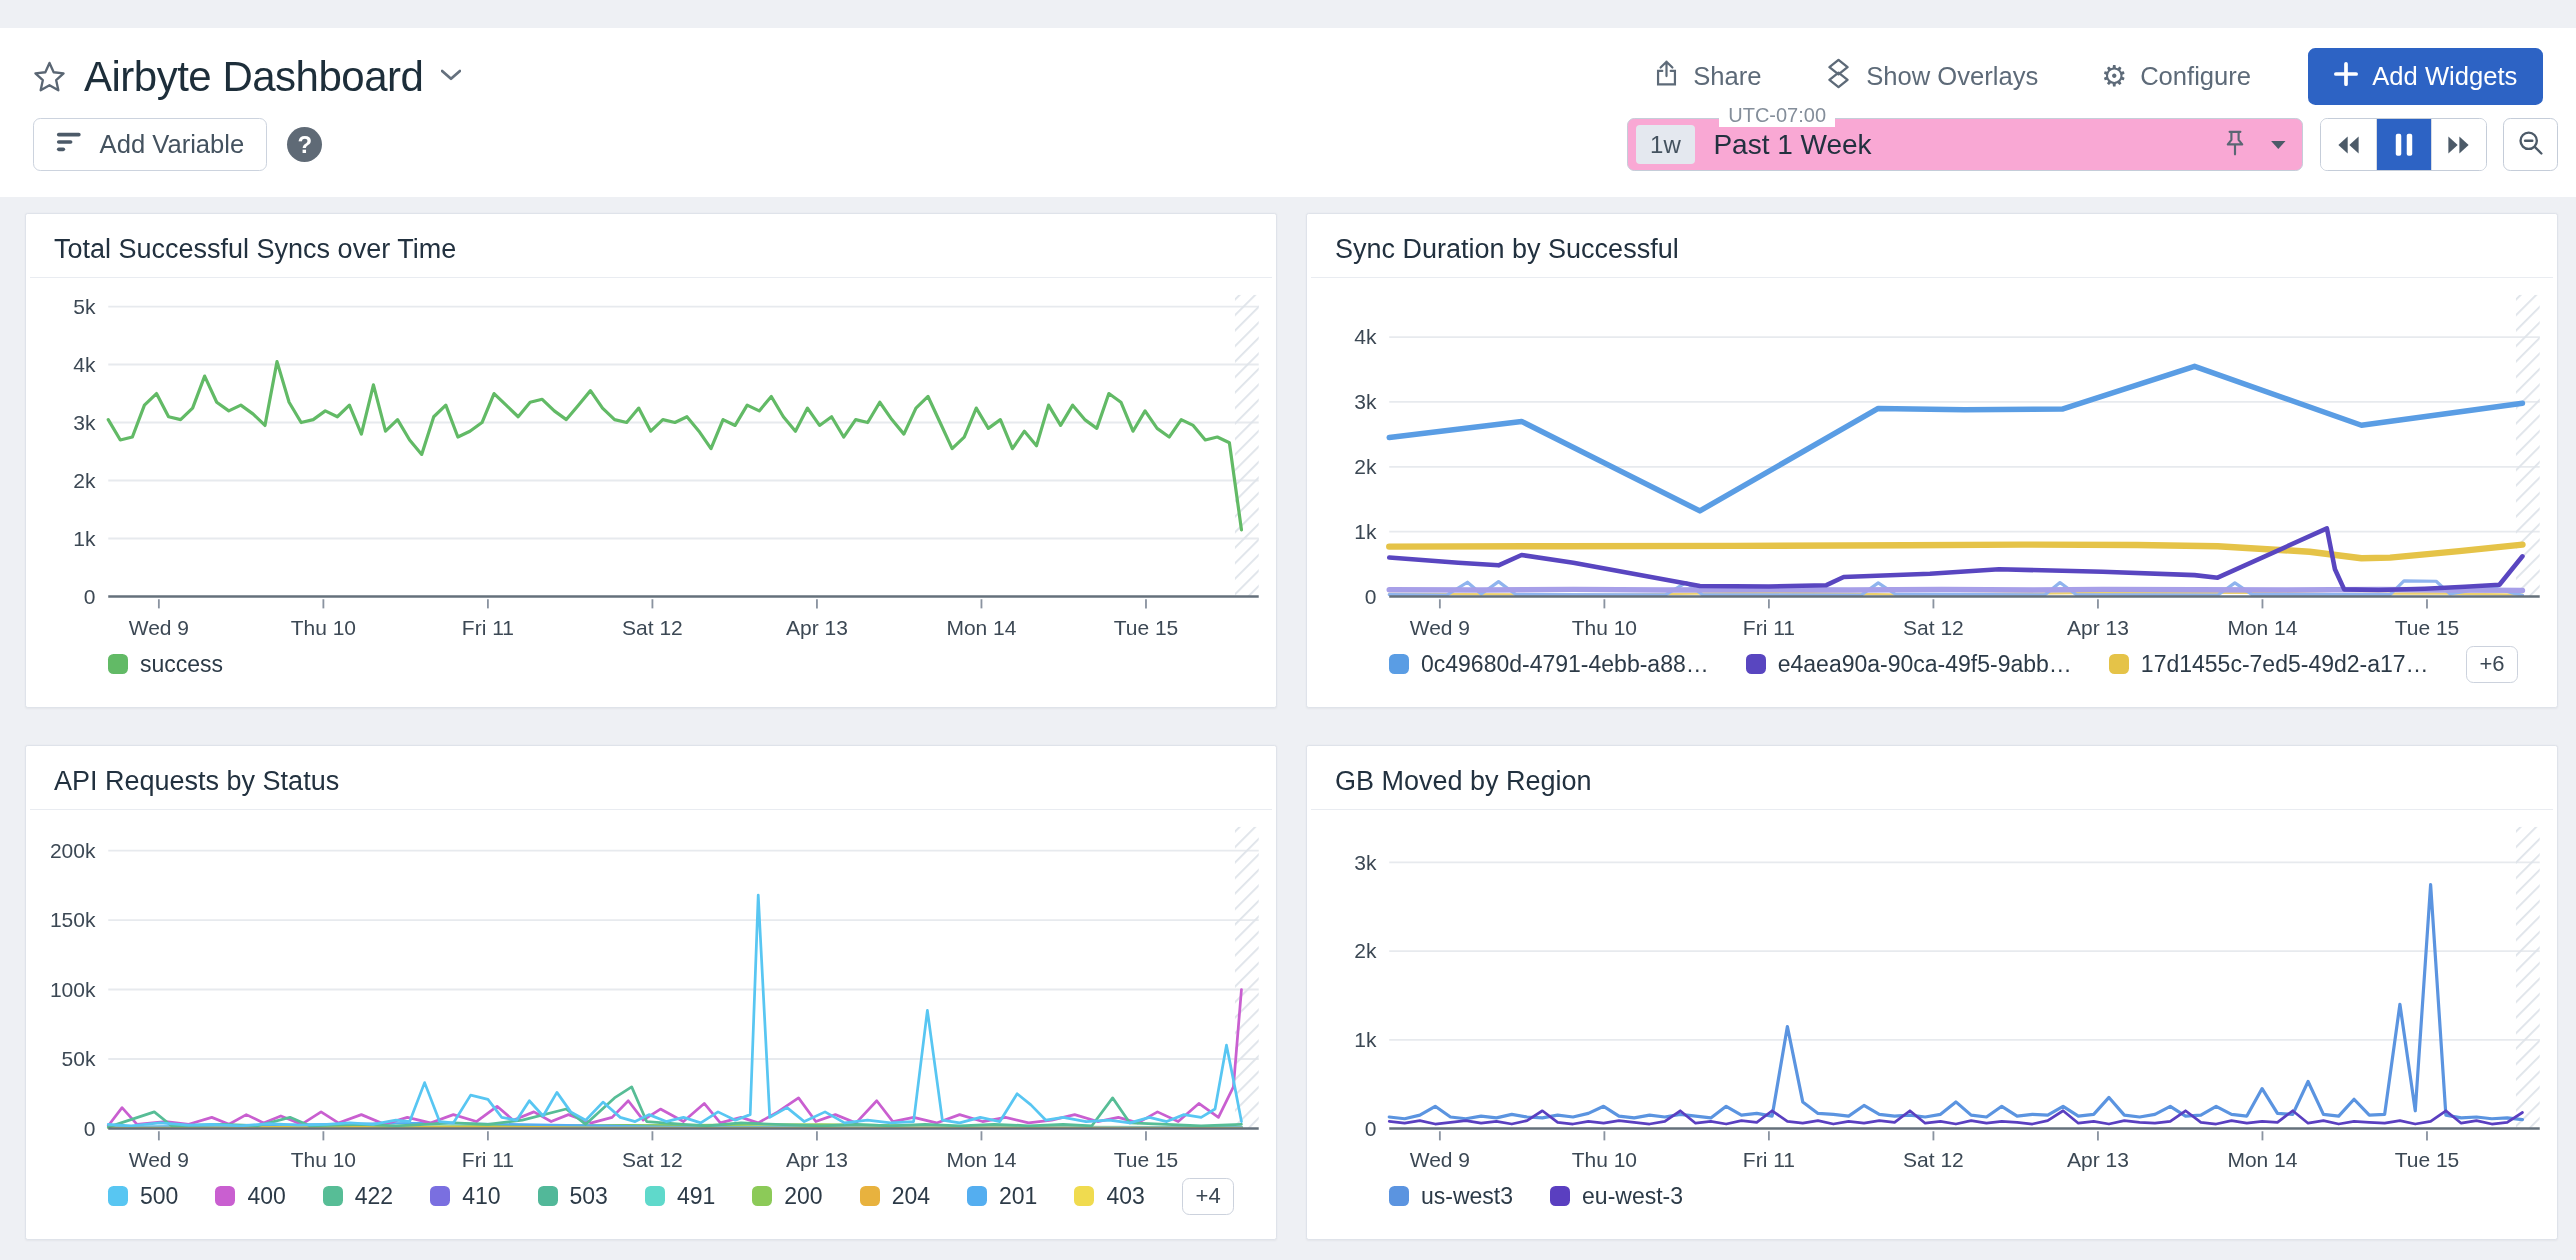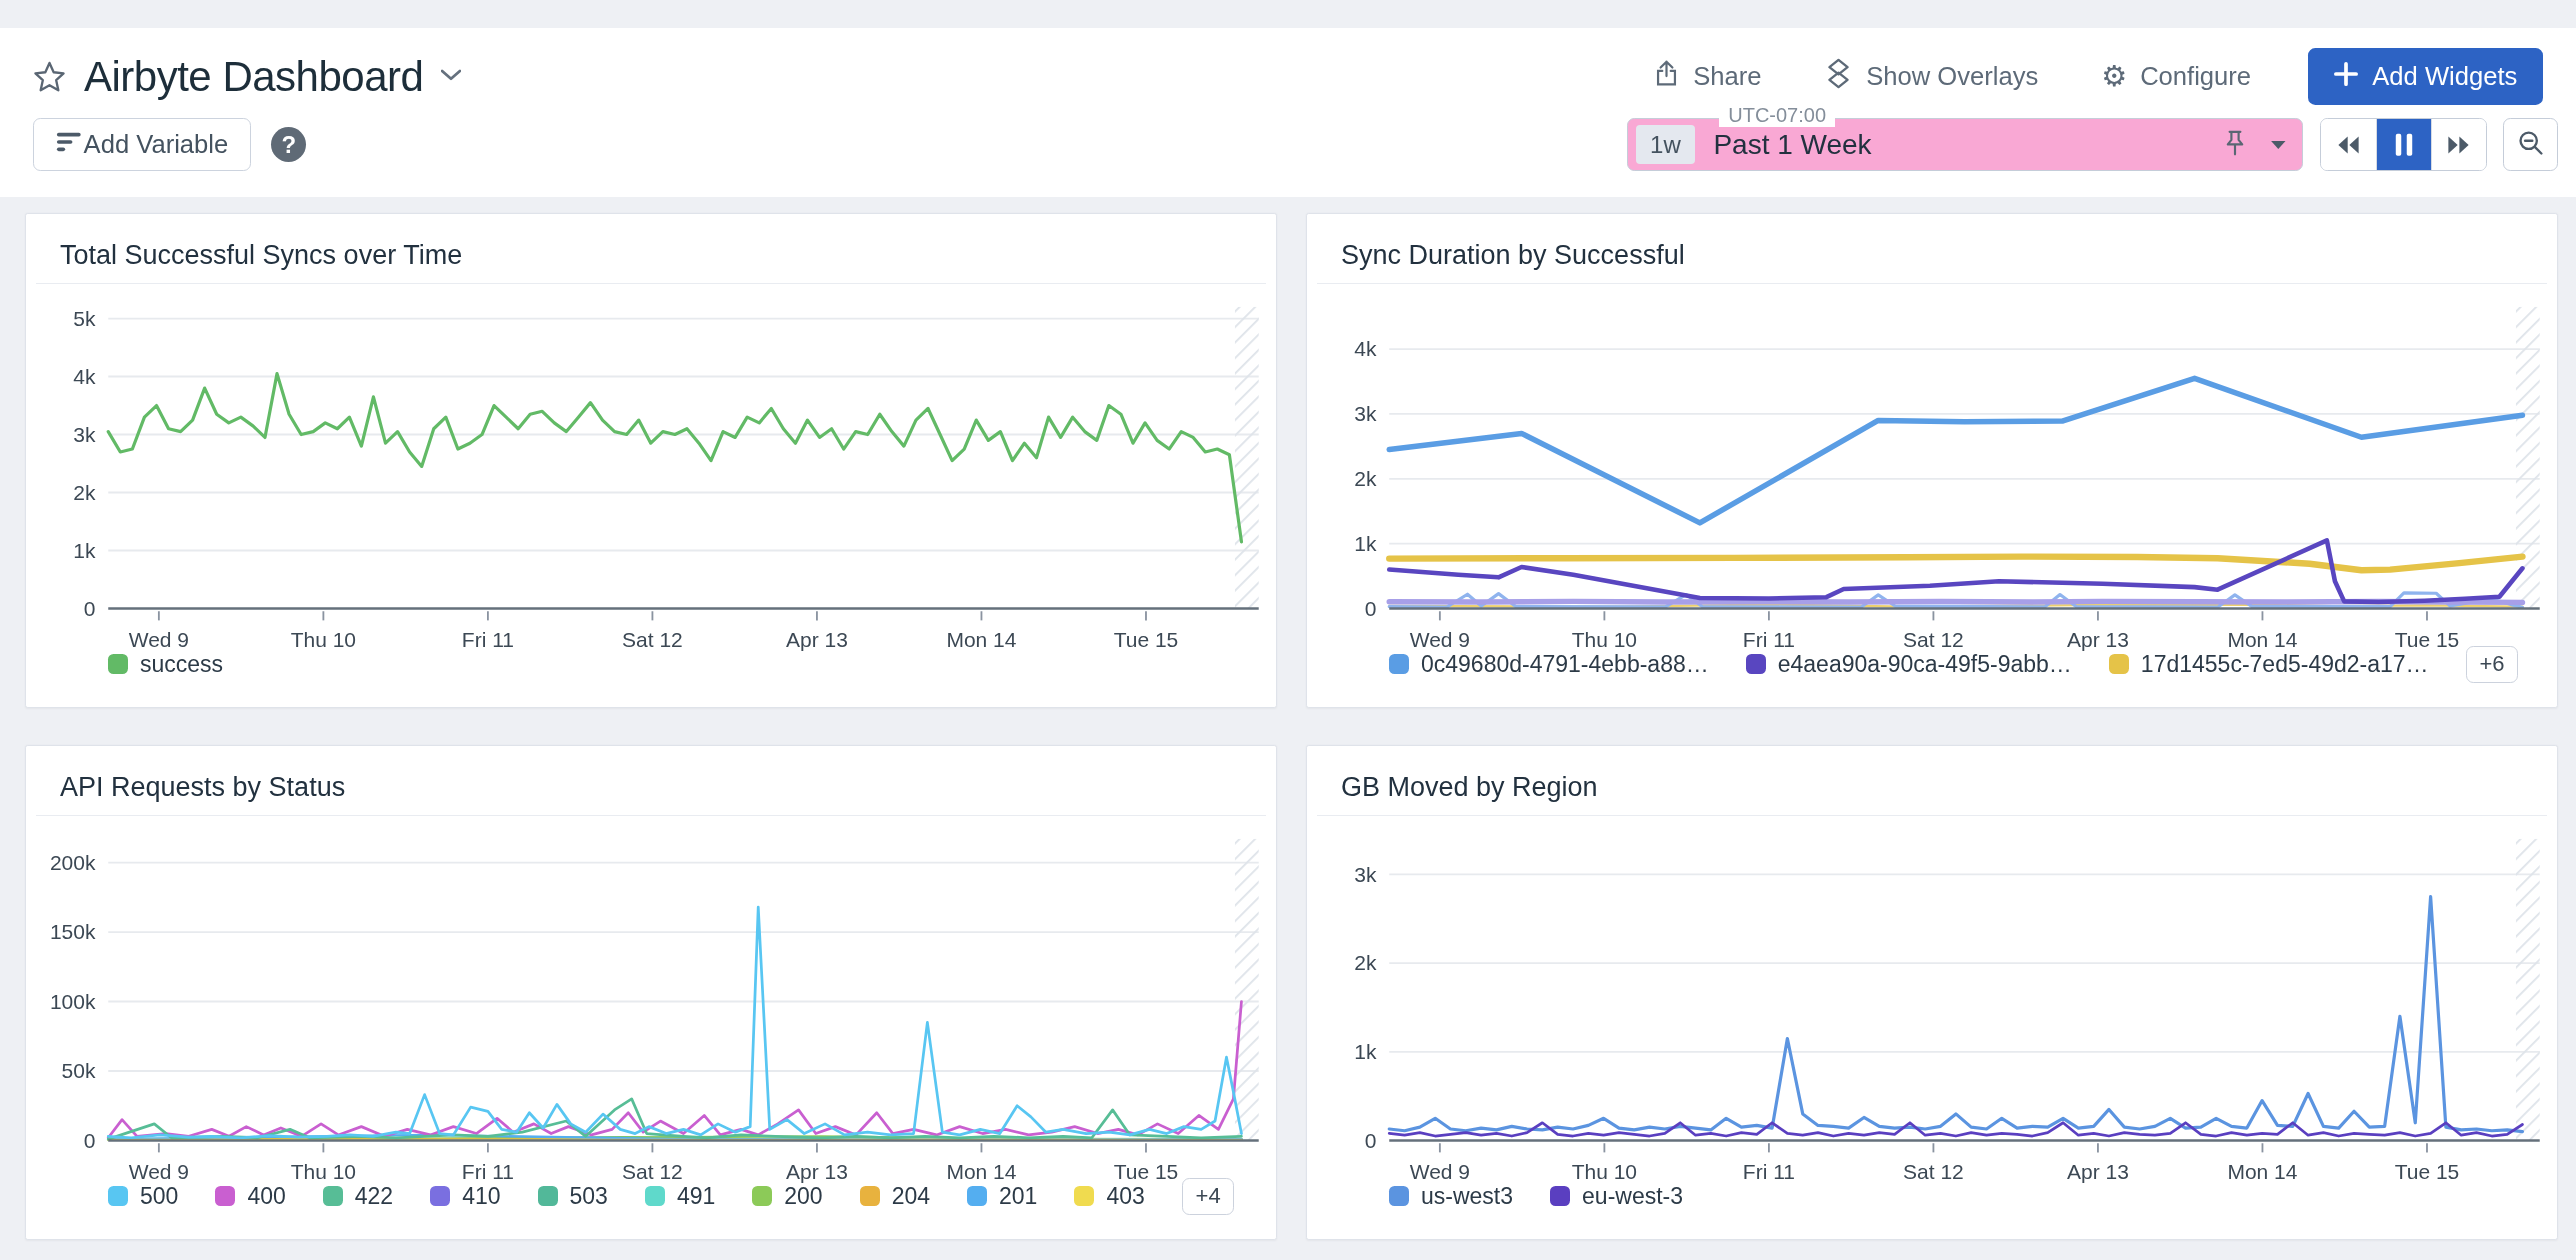--- a/index.html
+++ b/index.html
@@ -14,41 +14,41 @@
   .topbar{display:flex;align-items:center;padding:20px 33px 3.7px 33px;margin-top:28px;}
   .title-group{display:flex;align-items:center;gap:18px;cursor:pointer;}
   .page-title{font-size:42px;font-weight:500;color:#1d2e3a;letter-spacing:-0.5px;}
   .icon-btn{display:inline-flex;align-items:center;justify-content:center;background:none;border:none;cursor:pointer;padding:0;}
   .spacer{flex:1;}
   .actions{display:flex;align-items:center;gap:51px;}
   .action{display:flex;align-items:center;gap:12.8px;font-size:25.6px;color:#5d6a78;cursor:pointer;background:none;border:none;font-family:inherit;}
   .btn-primary{display:flex;align-items:center;gap:14.6px;background:#2d63c4;color:#fff;font-size:25.6px;font-weight:500;
     border:none;border-radius:7.3px;padding:13.7px 25.6px;cursor:pointer;font-family:inherit;}
   .toolbar{display:flex;align-items:center;padding:9px 18px 25.6px 33px;background:#ffffff;}
-  .btn-outline{display:flex;align-items:center;gap:2px;background:#fff;border:1.8px solid #ccd3de;border-radius:7.3px;
+  .btn-outline{display:flex;align-items:center;gap:18px;background:#fff;border:1.8px solid #ccd3de;border-radius:7.3px;
     padding:11px 22px;font-size:25.6px;color:#44525f;cursor:pointer;font-family:inherit;}
   .help-circle{width:35px;height:35px;border-radius:50%;background:#5f6a76;color:#fff;font-size:24px;font-weight:bold;
     display:flex;align-items:center;justify-content:center;margin-left:20px;cursor:pointer;}
   .time-controls{display:flex;align-items:center;gap:16.4px;}
   .timebox{position:relative;display:flex;align-items:center;width:676px;height:53px;background:#f9a8d4;
     border:1.8px solid #c5cdd9;border-radius:7.3px;padding:0 16.4px 0 7.3px;cursor:pointer;box-sizing:border-box;}
   .tz-label{position:absolute;top:-14.6px;left:91px;background:#fff;padding:0 9px;font-size:20px;color:#848e9a;}
   .range-chip{background:#e4e8ef;border-radius:4px;padding:5.5px 14.6px;font-size:24px;color:#44525f;margin-right:18px;}
   .range-label{font-size:28px;color:#22313f;}
   .timebox .spacer{flex:1;}
   .playgroup{display:flex;height:53px;border:1.8px solid #c5cdd9;border-radius:7.3px;overflow:hidden;background:#fff;box-sizing:border-box;}
   .playseg{width:55px;display:flex;align-items:center;justify-content:center;cursor:pointer;background:#fff;border:none;}
   .playseg + .playseg{border-left:1.8px solid #d6dbe4;}
   .playseg.active{background:#2d63c4;}
   .sqbtn{width:55px;height:53px;display:flex;align-items:center;justify-content:center;background:#fff;
     border:1.8px solid #c5cdd9;border-radius:7.3px;cursor:pointer;box-sizing:border-box;}
   .grid{display:grid;grid-template-columns:1fr 1fr;gap:37px 29px;padding:16.4px 18px 0 25px;}
   .card{background:#fff;border:0.9px solid #dfe3ea;border-radius:2.7px;height:493px;box-shadow:0 0.9px 1.8px rgba(60,70,90,.06);
     display:flex;flex-direction:column;overflow:hidden;}
-  .card h2{margin:10px;padding:15.5px 24px 12.8px 24px;font-size:27px;font-weight:500;color:#22313f;border-bottom:0.9px solid #e9ecf1;}
+  .card h2{margin:4px;padding:15.5px 24px 12.8px 24px;font-size:27px;font-weight:500;color:#22313f;border-bottom:0.9px solid #e9ecf1;}
   .chart{flex:1;min-height:0;}
   .legend{display:flex;align-items:center;gap:37px;padding:0 18px 16.4px 82px;height:53px;flex-wrap:nowrap;}
   .leg-item{display:flex;align-items:center;gap:12px;font-size:23px;color:#2c3a47;cursor:pointer;white-space:nowrap;}
   .leg-chip{width:20px;height:20px;border-radius:5.5px;flex:0 0 auto;}
   .leg-badge{border:1.8px solid #ccd2dd;border-radius:7.3px;padding:4.6px 12.8px;font-size:22px;color:#3c4854;background:#fff;cursor:pointer;}
   svg text{font-family:"Liberation Sans","DejaVu Sans",sans-serif;}
 </style>
 </head>
 <body>
 

